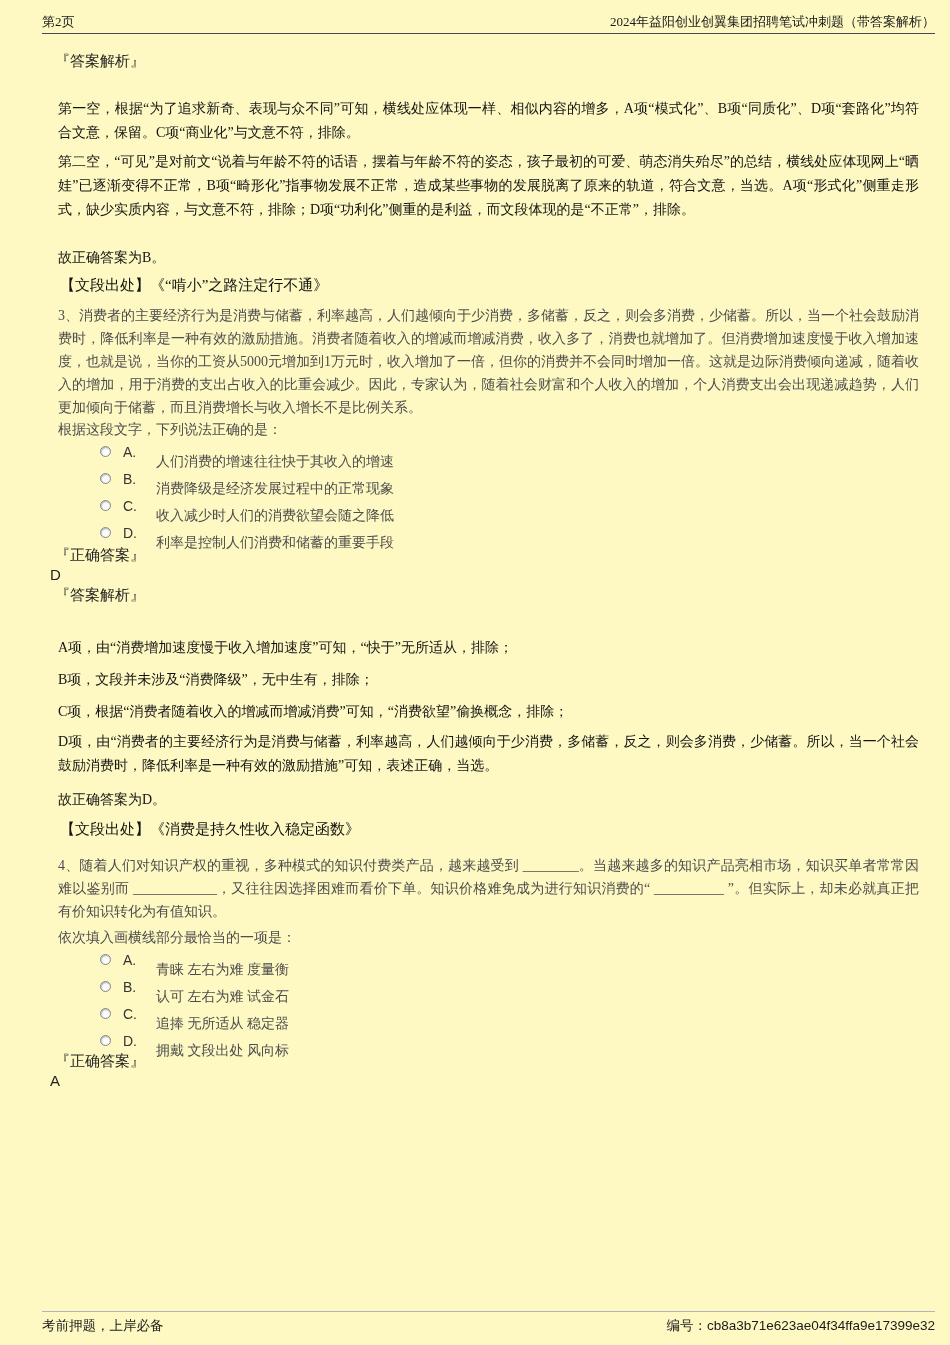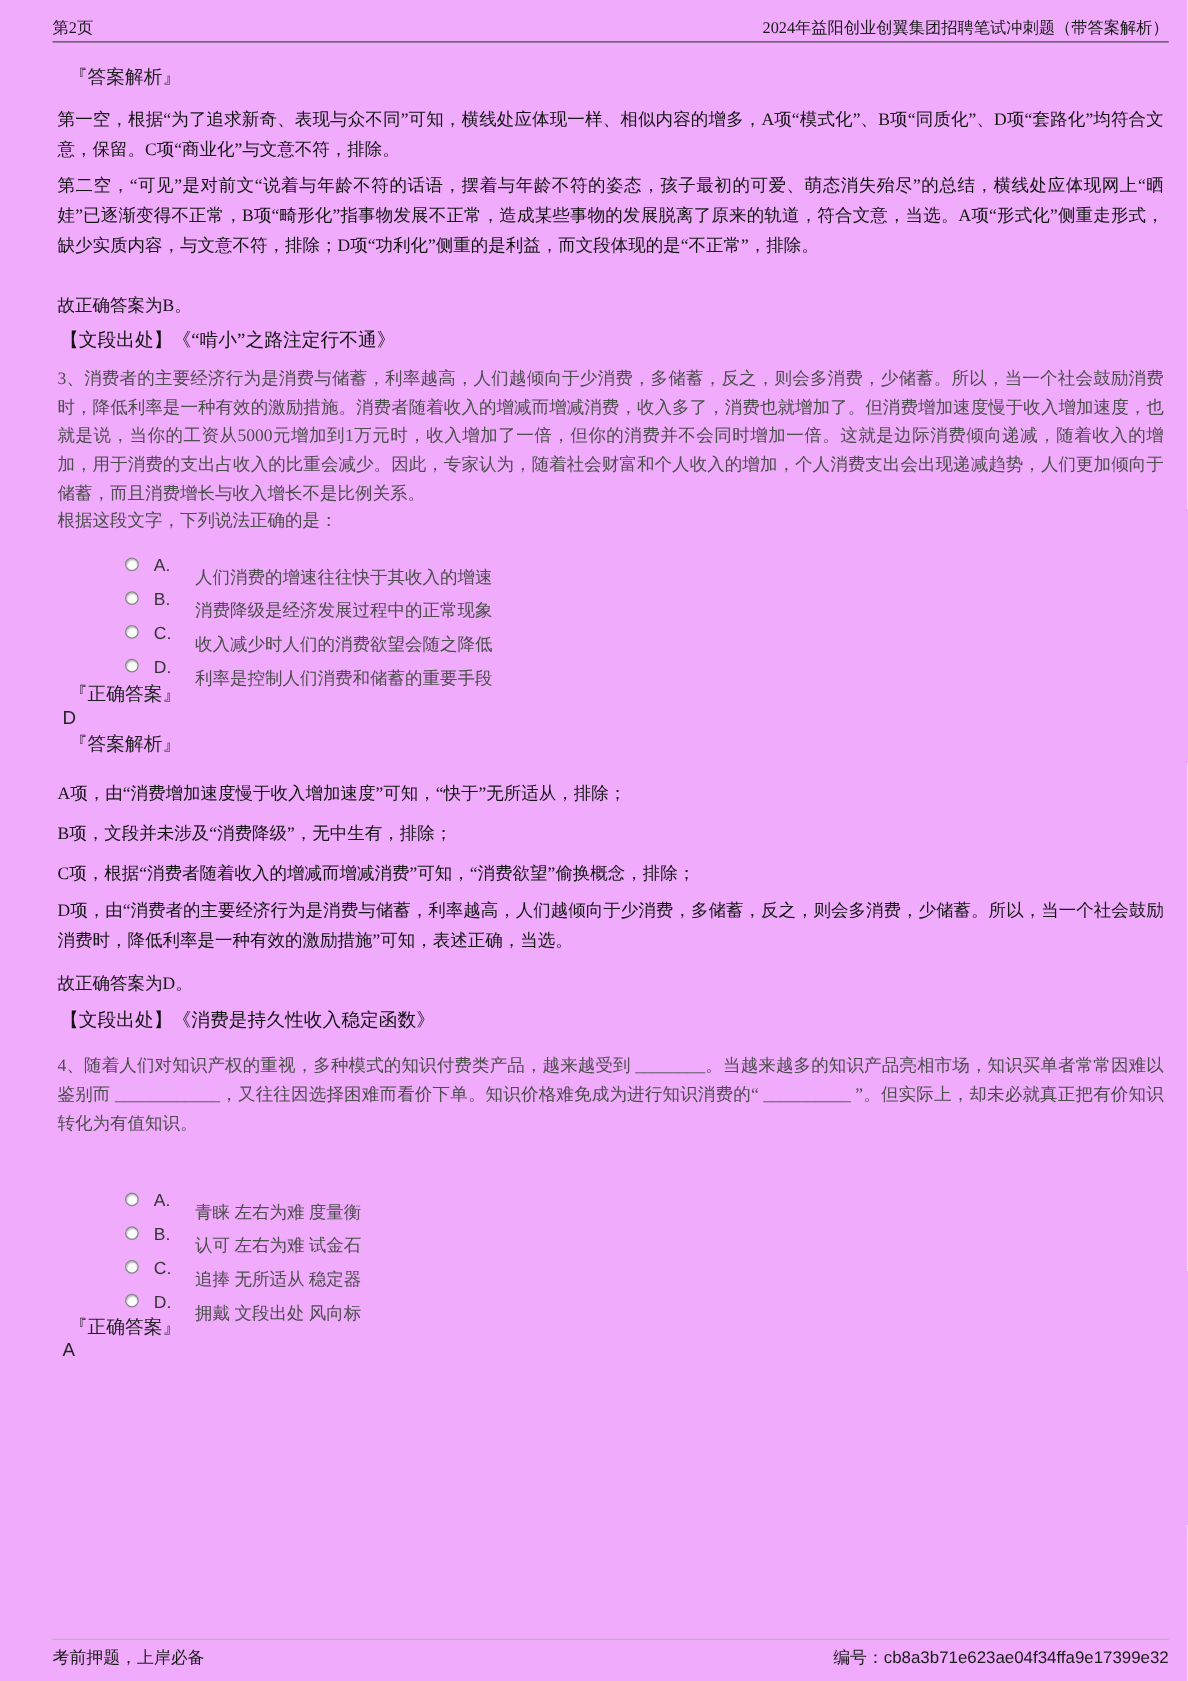--- a/index.html
+++ b/index.html
@@ -1,25 +1,25 @@
 <!DOCTYPE html>
 <html><head>
 <meta charset="utf-8">
 <style>
   * { box-sizing: border-box; }
   html, body { margin: 0; padding: 0; background: #ffffff; }
   .page {
-    position: relative; width: 950px; height: 1345px; background: #f0abfc;
+    position: relative; width: 950px; height: 1345px; background: #fef9c3;
     overflow: hidden; font-family: "Liberation Serif", "DejaVu Serif", serif; color: #111;
   }
   .abs { position: absolute; left: 42px; right: 15px; }
   .hdr { top: 13px; display: flex; justify-content: space-between; align-items: flex-end; font-size: 13px; color: #1a1a1a; }
   .hdr-rule { top: 33px; border-top: 1.5px solid #4a4a4a; height: 0; }
   .label { font-size: 15px; color: #1f1f1f; padding-left: 13px; }
-  .para { font-size: 14px; line-height: 24px; text-align: justify; margin: 4px; }
+  .para { font-size: 14px; line-height: 24px; text-align: justify; margin: 16px; }
   .black { color: #141414; }
   .gray { color: #4d4d4d; }
   .stem { line-height: 23px; }
   .source { font-size: 15px; color: #111; padding-left: 2px; }
   .ansletter { font-family: "Liberation Sans", "DejaVu Sans", sans-serif; font-size: 15px; color: #222; padding-left: 8px; }
   .optblock { position: absolute; left: 100px; right: 15px; }
   .opt { display: flex; align-items: center; height: 27px; }
   .radio { width: 11px; height: 11px; border: 1px solid #858585; border-radius: 50%; background: #fcfcfc;
            box-shadow: inset 0.5px 1px 1.5px rgba(0,0,0,0.3); margin-right: 12px; flex: none; }
   .letter { font-family: "Liberation Sans", "DejaVu Sans", sans-serif; font-size: 14px; color: #333; width: 33px; flex: none; }
@@ -76,20 +76,21 @@
   <div class="abs label" style="top:586px">『答案解析』</div>
 
   <p class="abs para black" style="top:620px">A项，由“消费增加速度慢于收入增加速度”可知，“快于”无所适从，排除；</p>
   <p class="abs para black" style="top:652px">B项，文段并未涉及“消费降级”，无中生有，排除；</p>
   <p class="abs para black" style="top:684px">C项，根据“消费者随着收入的增减而增减消费”可知，“消费欲望”偷换概念，排除；</p>
   <p class="abs para black" style="top:772px">故正确答案为D。</p>
   <p class="abs para black" style="top:714px">D项，由“消费者的主要经济行为是消费与储蓄，利率越高，人们越倾向于少消费，多储蓄，反之，则会多消费，少储蓄。所以，当一个社会鼓励消费时，降低利率是一种有效的激励措施”可知，表述正确，当选。</p>
   <p class="abs para source" style="top:801px">【文段出处】《消费是持久性收入稳定函数》</p>
 
   <p class="abs para gray stem" style="top:838px">4、随着人们对知识产权的重视，多种模式的知识付费类产品，越来越受到 ________。当越来越多的知识产品亮相市场，知识买单者常常因难以鉴别而 ____________，又往往因选择困难而看价下单。知识价格难免成为进行知识消费的“ __________ ”。但实际上，却未必就真正把有价知识转化为有值知识。</p>
+  <p class="abs para gray" style="top:910px">依次填入画横线部分最恰当的一项是：</p>
 
   <div class="optblock" style="top:946px">
     <div class="opt">
       <span class="radio"></span>
       <span class="letter">A.</span>
       <span class="opt-text">青睐 左右为难 度量衡</span>
     </div>
     <div class="opt">
       <span class="radio"></span>
       <span class="letter">B.</span>

